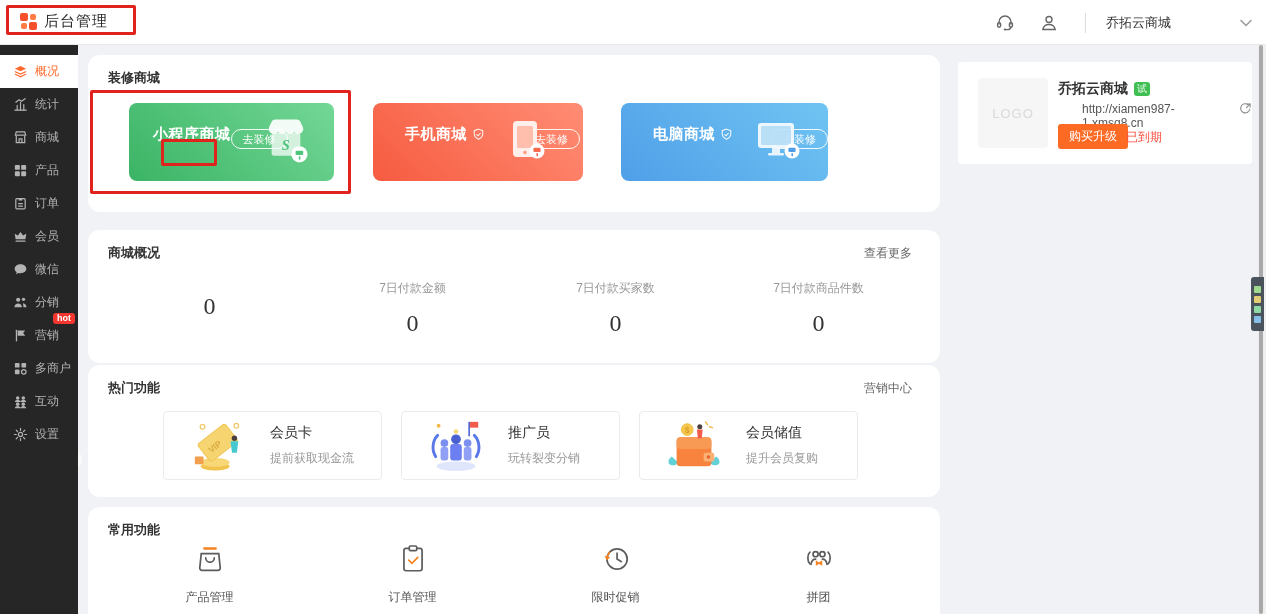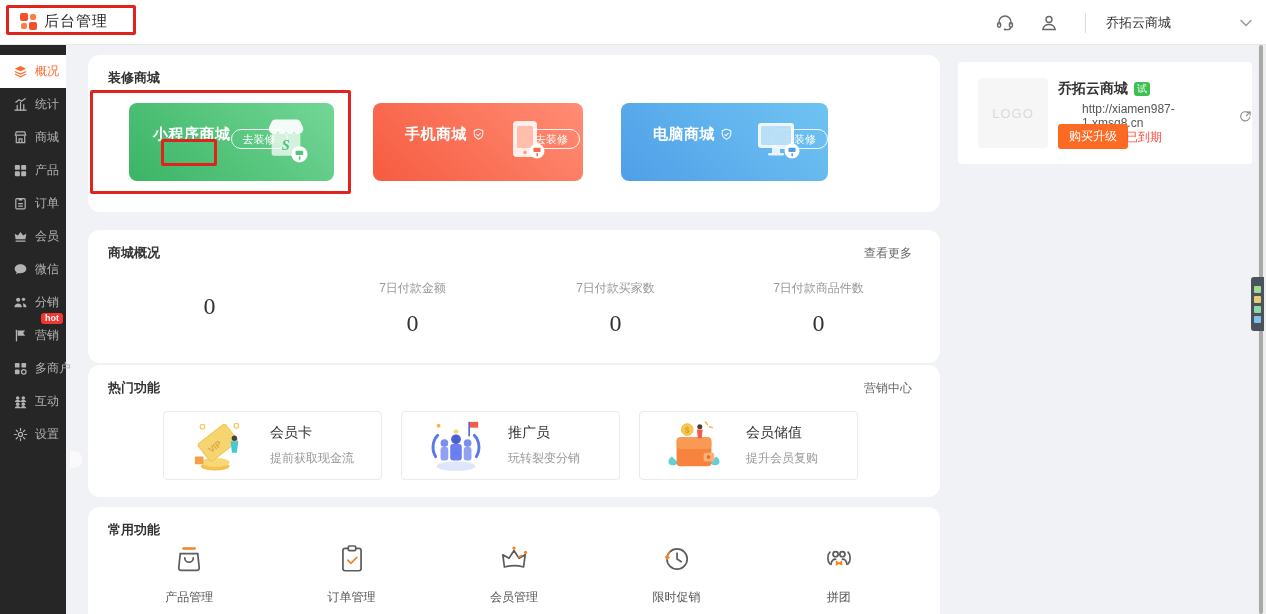--- a/index.html
+++ b/index.html
@@ -23,21 +23,21 @@
   .logo-mark i:nth-child(3){ left:1px; top:10px; width:6px; height:6px; background:#ff7a45; }
   .logo-mark i:nth-child(4){ left:9px; top:9px; width:8px; height:8px; }
   .logo-title { font-size:15px; color:#2b2b2b; letter-spacing:1px; }
   .hdr-right { position:absolute; right:14px; top:0; height:45px; display:flex; align-items:center; }
   .hdr-icon { width:44px; display:flex; justify-content:center; cursor:pointer; }
   .hdr-divider { width:1px; height:20px; background:#ddd; margin:0 8px 0 14px; }
   .hdr-store { font-size:13px; color:#333; margin-left:12px; width:132px; }
   .hdr-chevron { margin-left:2px; cursor:pointer; display:flex; }
   
   .sidebar {
-    position:absolute; left:0; top:45px; width:66px; height:569px;
+    position:absolute; left:0; top:45px; width:78px; height:569px;
     background:#262626; padding-top:10px; z-index:5;
   }
   .side-item {
     height:33px; display:flex; align-items:center; padding-left:13px; gap:7px;
     color:#b3b3b3; font-size:12px; cursor:pointer; position:relative; white-space:nowrap;
   }
   .side-item.active { background:#fff; color:#ff6a2c; }
   .side-item svg { flex:0 0 auto; }
   .hot-badge {
     position:absolute; right:3px; top:-6px; background:#f5362f; color:#fff;
@@ -99,21 +99,21 @@
   .store-logo {
     position:absolute; left:20px; top:16px; width:70px; height:70px; background:#f6f6f6;
     border-radius:4px; display:flex; align-items:center; justify-content:center;
     color:#d9d9d9; font-size:13px; letter-spacing:1px;
   }
   .store-name-row { position:absolute; left:100px; top:18px; display:flex; align-items:center; gap:6px; }
   .store-name { font-size:14px; font-weight:bold; color:#333; }
   .trial-badge {
     background:#3fbf52; color:#fff; font-size:10px; line-height:14px; padding:0 3px; border-radius:3px;
   }
-  .store-url-row { position:absolute; left:100px; top:40px; display:flex; align-items:center; gap:6px;padding-left:24px; }
+  .store-url-row { position:absolute; left:100px; top:40px; display:flex; align-items:flex-start; gap:6px;padding-left:24px; }
   .store-url { font-size:12px; color:#555; }
   .upgrade-btn {
     position:absolute; left:100px; top:62px; background:#fd6a24; color:#fff; font-size:12px;
     padding:4px 11px; border-radius:3px; border:none; cursor:pointer;
     font-family:"Liberation Sans", sans-serif;
   }
   .expired { position:absolute; left:168px; top:67px; font-size:12px; color:#fb4a3c; }
   
   .ann { position:absolute; border:3px solid #e0231c; border-radius:2px; z-index:50; pointer-events:none; }
   .ann1 { left:6px; top:5px; width:130px; height:30px; }
@@ -444,29 +444,20 @@
     </div>
     <div class="common-item">
       <svg width="32" height="32" viewBox="0 0 30 30" fill="none" stroke="#5c5c5c" stroke-width="1.6" stroke-linecap="round">
         <rect x="6.5" y="5" width="17" height="21" rx="2"></rect>
         <rect x="11.5" y="2.8" width="7" height="4.4" rx="1.2" fill="#fff"></rect>
         <path d="M11 16l3 3 5.5-5.5" stroke="#f58220"></path>
       </svg>
       <div class="common-label">订单管理</div>
     </div>
     <div class="common-item">
-      <svg width="32" height="32" viewBox="0 0 30 30" fill="none" stroke="#5c5c5c" stroke-width="1.6" stroke-linejoin="round">
-        <path d="M6 22.5L4.5 11l5.8 3.4L15 7l4.7 7.4L25.5 11 24 22.5c-3-.8-6-1.2-9-1.2s-6 .4-9 1.2z"></path>
-        <circle cx="15" cy="4.8" r="1.5" fill="#f58220" stroke="none"></circle>
-        <circle cx="25.8" cy="8.8" r="1.5" fill="#f58220" stroke="none"></circle>
-        <path d="M19 13.5l3.5-2" stroke="#f58220"></path>
-      </svg>
-      <div class="common-label">会员管理</div>
-    </div>
-    <div class="common-item">
       <svg width="32" height="32" viewBox="0 0 30 30" fill="none" stroke="#5c5c5c" stroke-width="1.6" stroke-linecap="round">
         <circle cx="16" cy="15" r="9.5"></circle>
         <path d="M16 9.5V15l4 2.5"></path>
         <path d="M6.5 15A9.5 9.5 0 0 1 9 8.7" stroke="#f58220"></path>
         <path d="M4.2 12.2l2.2 3.8 3.2-2.6z" fill="#f58220" stroke="none"></path>
       </svg>
       <div class="common-label">限时促销</div>
     </div>
     <div class="common-item">
       <svg width="32" height="32" viewBox="0 0 30 30" fill="none" stroke="#5c5c5c" stroke-width="1.6" stroke-linecap="round">

